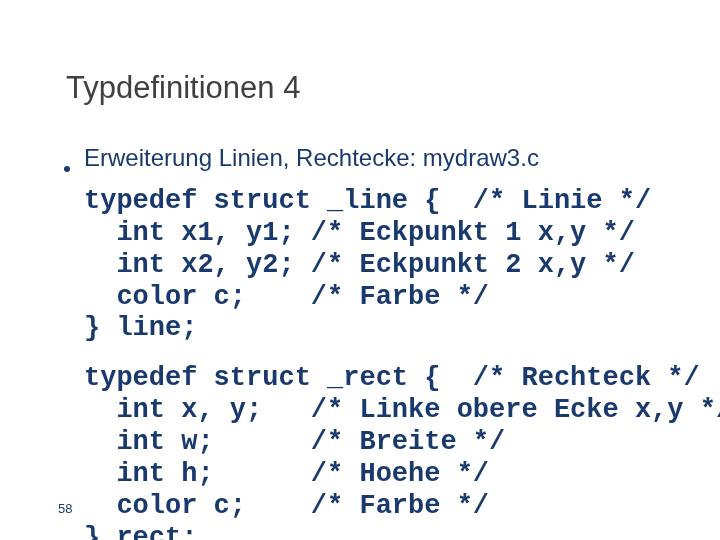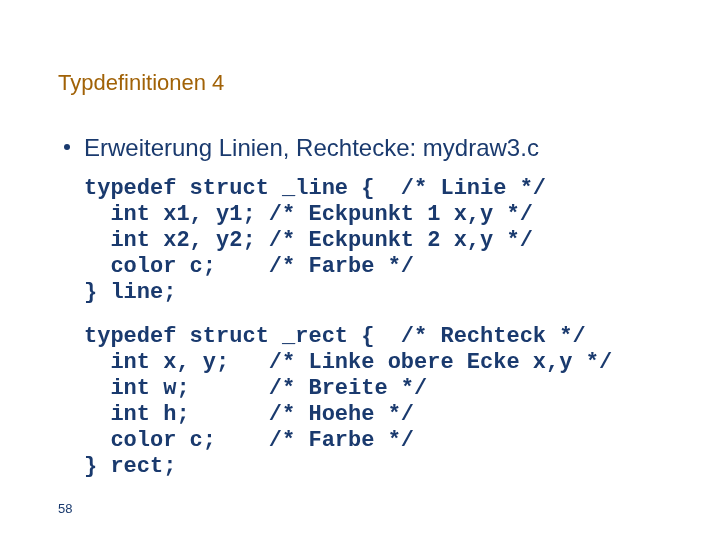--- a/index.html
+++ b/index.html
@@ -12,47 +12,47 @@
     color: #1a3a6e;
   }
   .slide {
     box-sizing: border-box;
     width: 720px;
     height: 540px;
     padding: 70px 58px 0 58px;
     position: relative;
   }
   .title {
-    font-size: 22px;
+    font-size: 31px;
     font-weight: 400;
-    margin: 0 0 38px 0;
-    color: #a16207;
+    margin: 0 0 38px 8px;
+    color: #404040;
   }
   .bullet-row {
     display: flex;
-    align-items: flex-start;
+    align-items: flex-end;
     margin: 0 0 14px 6px;
   }
   .bullet-dot {
     width: 6px;
     height: 6px;
     border-radius: 50%;
     background: #1a3a6e;
     margin-top: 10px;
     margin-right: 14px;
     flex: 0 0 auto;
   }
   .bullet-text {
     font-size: 24px;
     color: #1a3a6e;
   }
   .codeblock {
     font-family: "Courier New", Courier, monospace;
     font-weight: bold;
-    font-size: 22px;
+    font-size: 27px;
     line-height: 1.18;
     white-space: pre;
     color: #1a3a6e;
     margin-left: 26px;
     margin-bottom: 18px;
   }
   .footer {
     position: absolute;
     left: 58px;
     right: 58px;

